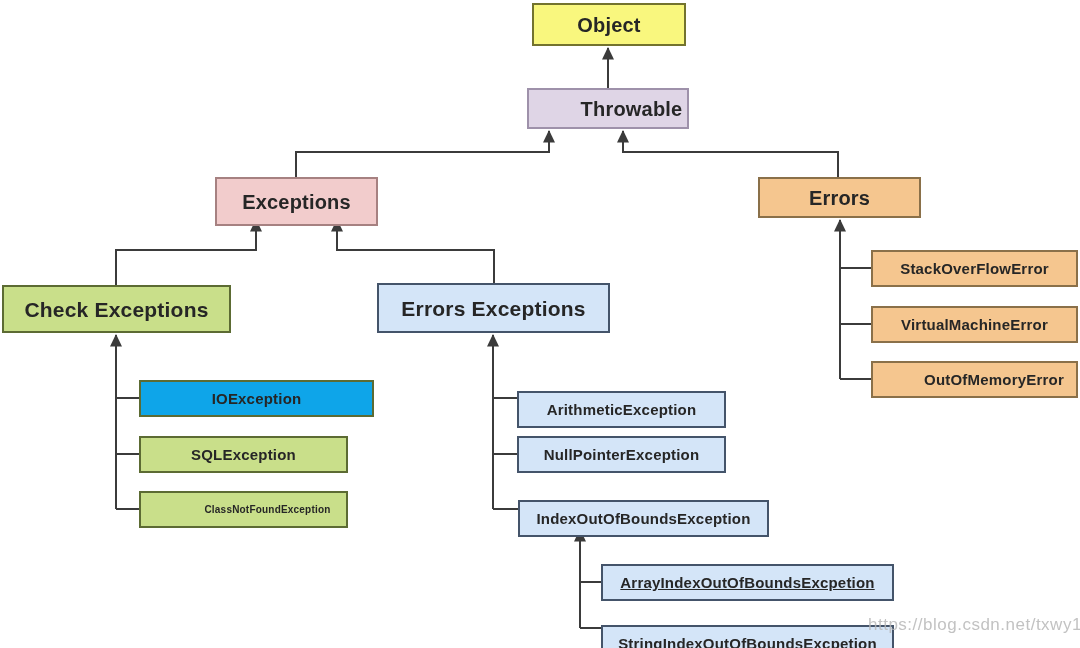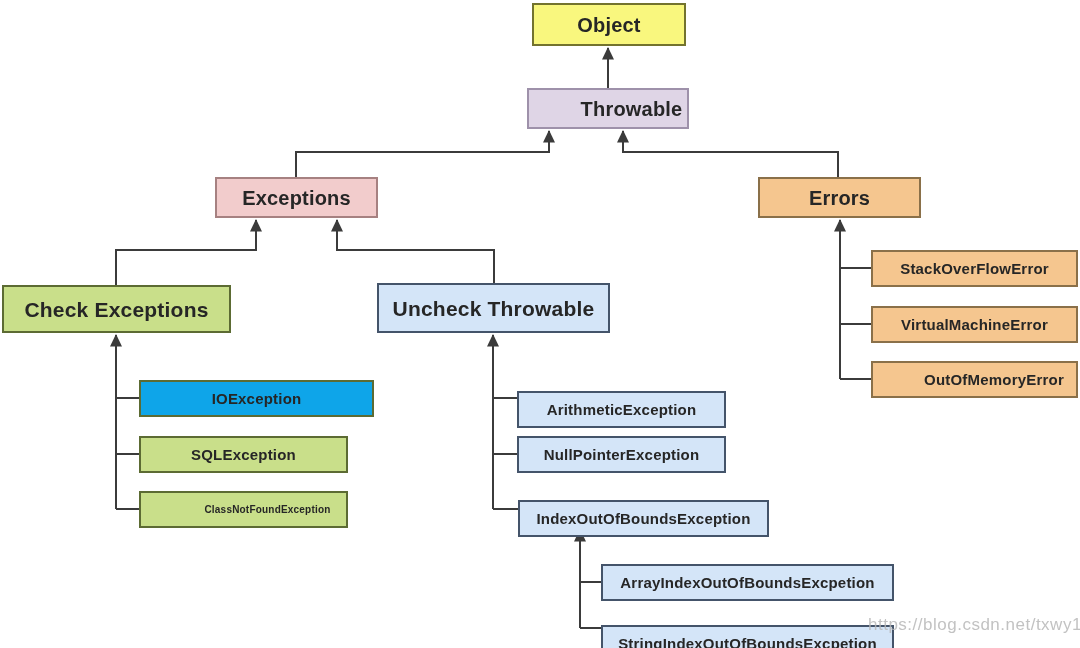--- a/index.html
+++ b/index.html
@@ -83,30 +83,30 @@
         <polyline points="601,628 580,628" fill="none" stroke="#3b3b3b" stroke-width="2"></polyline>
         <polyline points="840,379 840,220" fill="none" stroke="#3b3b3b" stroke-width="2" marker-end="url(#arrowhead)"></polyline>
         <polyline points="871,268 840,268" fill="none" stroke="#3b3b3b" stroke-width="2"></polyline>
         <polyline points="871,324 840,324" fill="none" stroke="#3b3b3b" stroke-width="2"></polyline>
         <polyline points="871,379 840,379" fill="none" stroke="#3b3b3b" stroke-width="2"></polyline>
       </g>
   </svg>
   <div class="node-layer" id="node-layer">
       <div class="node" style="left: 532px; top: 3px; width: 154px; height: 43px; background: rgb(249, 247, 126); border-color: rgb(115, 115, 46); font-size: 20px;">Object</div>
       <div class="node" style="left: 527px; top: 88px; width: 162px; height: 41px; background: rgb(223, 213, 230); border-color: rgb(158, 145, 170); font-size: 20px; padding-left: 47px;">Throwable</div>
-      <div class="node" style="left: 215px; top: 177px; width: 163px; height: 41px; background: rgb(242, 204, 204); border-color: rgb(166, 129, 129); font-size: 20px;">Exceptions</div>
+      <div class="node" style="left: 215px; top: 177px; width: 163px; height: 49px; background: rgb(242, 204, 204); border-color: rgb(166, 129, 129); font-size: 20px;">Exceptions</div>
       <div class="node" style="left: 758px; top: 177px; width: 163px; height: 41px; background: rgb(245, 198, 143); border-color: rgb(138, 112, 73); font-size: 20px;">Errors</div>
       <div class="node" style="left: 2px; top: 285px; width: 229px; height: 48px; background: rgb(201, 223, 138); border-color: rgb(92, 107, 51); font-size: 21px;">Check Exceptions</div>
-      <div class="node" style="left: 377px; top: 283px; width: 233px; height: 50px; background: rgb(212, 229, 248); border-color: rgb(68, 84, 106); font-size: 21px;">Uncheck Throwable</div>
+      <div class="node" style="left: 377px; top: 283px; width: 233px; height: 50px; background: rgb(212, 229, 248); border-color: rgb(68, 84, 106); font-size: 21px;">Errors Exceptions</div>
       <div class="node" style="left: 139px; top: 380px; width: 235px; height: 37px; background: #0ea5e9; border-color: rgb(92, 107, 51); font-size: 15px;">IOException</div>
       <div class="node" style="left: 139px; top: 436px; width: 209px; height: 37px; background: rgb(201, 223, 138); border-color: rgb(92, 107, 51); font-size: 15px;">SQLException</div>
       <div class="node" style="left: 139px; top: 491px; width: 209px; height: 37px; background: rgb(201, 223, 138); border-color: rgb(92, 107, 51); font-size: 10px; padding-left: 48px;">ClassNotFoundException</div>
       <div class="node" style="left: 517px; top: 391px; width: 209px; height: 37px; background: rgb(212, 229, 248); border-color: rgb(68, 84, 106); font-size: 15px;">ArithmeticException</div>
       <div class="node" style="left: 517px; top: 436px; width: 209px; height: 37px; background: rgb(212, 229, 248); border-color: rgb(68, 84, 106); font-size: 15px;">NullPointerException</div>
       <div class="node" style="left: 518px; top: 491px; width: 251px; height: 37px; background: rgb(212, 229, 248); border-color: rgb(68, 84, 106); font-size: 15px; margin-top: 9px;">IndexOutOfBoundsException</div>
-      <div class="node" style="left: 601px; top: 564px; width: 293px; height: 37px; background: rgb(212, 229, 248); border-color: rgb(68, 84, 106); font-size: 15px;">ArrayIndexOutOfBoundsExcpetion</div>
+      <div class="node" style="left: 601px; top: 564px; width: 293px; height: 37px; background: rgb(212, 229, 248); border-color: rgb(68, 84, 106); font-size: 15px; text-decoration: underline;">ArrayIndexOutOfBoundsExcpetion</div>
       <div class="node" style="left: 601px; top: 610px; width: 293px; height: 36px; background: rgb(212, 229, 248); border-color: rgb(68, 84, 106); font-size: 15px; margin-top: 15px;">StringIndexOutOfBoundsExcpetion</div>
       <div class="node" style="left: 871px; top: 250px; width: 207px; height: 37px; background: rgb(245, 198, 143); border-color: rgb(138, 112, 73); font-size: 15px;">StackOverFlowError</div>
       <div class="node" style="left: 871px; top: 306px; width: 207px; height: 37px; background: rgb(245, 198, 143); border-color: rgb(138, 112, 73); font-size: 15px;">VirtualMachineError</div>
       <div class="node" style="left: 871px; top: 361px; width: 207px; height: 37px; background: rgb(245, 198, 143); border-color: rgb(138, 112, 73); font-size: 15px; padding-left: 39px;">OutOfMemoryError</div>
     </div>
   <div class="watermark" style="left: 852px; top: 615px; color: rgba(183, 183, 183, 0.85); margin-left: 16px;">https://blog.csdn.net/txwy12</div>
 </div>
 
 </body></html>

